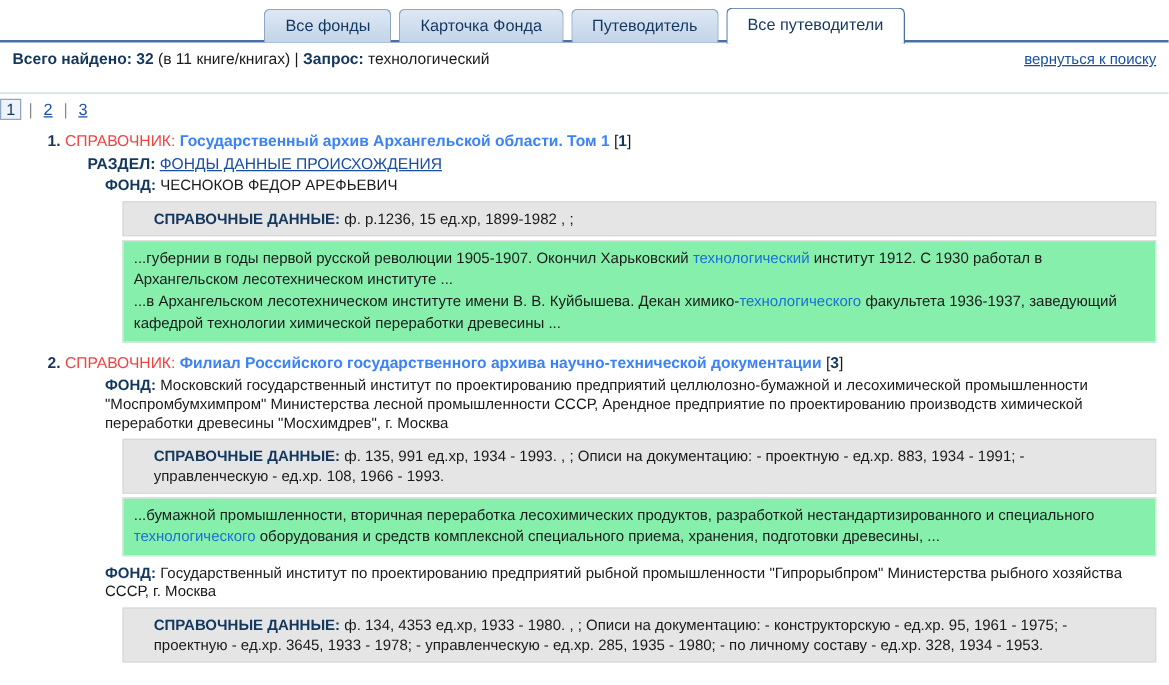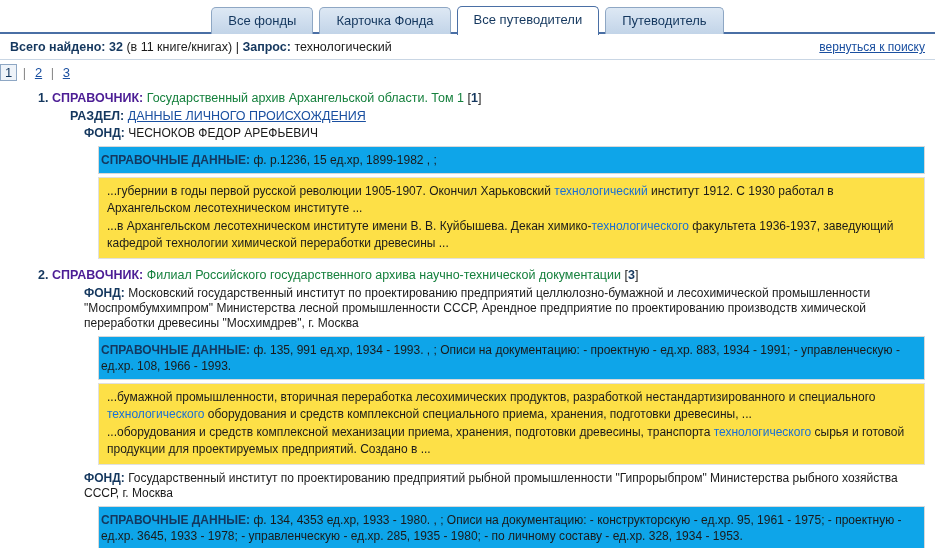--- a/index.html
+++ b/index.html
@@ -44,21 +44,21 @@
     border-color: #4a6fa5;
     color: #14375e;
     top: 3px;
     padding-bottom: 7px;
   }
 
   
   .summary {
     display: flex;
     align-items: flex-end;
-    padding: 6px 10px 5px 10px;
+    padding: 6px 10px 20px 10px;
     font-size: 12.5px;
     color: #14375e;
     border-bottom: 1px solid #c9d6e4;
   }
   .summary .left { flex: 1; }
   .summary b { font-weight: bold; }
   .summary .qval { color: #1a1a1a; font-weight: normal; }
   .summary .right a {
     color: #1a4fa0;
     text-decoration: underline;
@@ -85,67 +85,67 @@
 
   
   .results { padding: 0 0 0 0; }
   .result { padding: 2px 10px 0 10px; }
   .res-head {
     font-size: 12.5px;
     color: #14375e;
     padding: 3px 0 2px 28px;
   }
   .res-head .num { color: #14375e; font-weight: bold; }
-  .res-head .lbl { color: #4c1d95; font-weight: bold; }
-  .res-head .title { color: #15803d; font-weight: normal; }
+  .res-head .lbl { color: #ef4444; font-weight: normal; }
+  .res-head .title { color: #3b82f6; font-weight: bold; }
   .res-head .cnt { color: #1a1a1a; font-weight: normal; }
 
   .indent { margin-left: 60px; }
 
   .razdel { padding: 2px 0 1px 0; font-size: 12.5px; }
   .razdel .k { color: #14375e; font-weight: bold; text-align: center; }
   .razdel .v { color: #1a4fa0; text-decoration: underline; cursor: pointer; }
 
   .fond { padding: 2px 0 1px 14px; font-size: 12px; line-height: 15px; }
   .fond .k { color: #14375e; font-weight: bold; margin-top: 28px; }
   .fond .v { color: #1a1a1a; }
 
   .card {
     margin: 4px 0 3px 28px;
     border: 1px solid #d8d8d8;
-    background: #0ea5e9;
-    padding: 5px 2px;
+    background: #e5e5e5;
+    padding: 5px 24px;
     font-size: 12px;
     line-height: 16px;
   }
   .card .k { color: #14375e; font-weight: bold; }
   .card .v { color: #1a1a1a; }
 
   .snippets {
     margin: 3px 0 4px 28px;
     border: 1px solid #e0e0e0;
-    background: #fde047;
+    background: #86efac;
     padding: 5px 8px;
     font-size: 12px;
     line-height: 17px;
     color: #1a1a1a;
   }
   .snippets p { margin: 0 0 1px 0; }
   .hl { color: #1a6fd4; }
 </style>
 </head>
 <body>
 
 <div class="page">
 
   <div class="tabbar">
     <div class="tab">Все фонды</div>
     <div class="tab">Карточка Фонда</div>
+    <div class="tab">Путеводитель</div>
     <div class="tab active">Все путеводители</div>
-    <div class="tab">Путеводитель</div>
   </div>
 
   <div class="summary">
     <div class="left">
       <b>Всего найдено:</b>
       <b>32</b>
       <span class="qval">(в 11 книге/книгах)</span>
       <span class="qval">|</span>
       <b>Запрос:</b>
       <span class="qval">технологический</span>
@@ -168,21 +168,21 @@
     <div class="result">
       <div class="res-head">
         <span class="num">1.</span>
         <span class="lbl">СПРАВОЧНИК:</span>
         <span class="title">Государственный архив Архангельской области. Том 1</span>
         <span class="cnt">[</span><b>1</b><span class="cnt">]</span>
       </div>
       <div class="indent">
         <div class="razdel">
           <span class="k">РАЗДЕЛ:</span>
-          <span class="v">ДАННЫЕ ЛИЧНОГО ПРОИСХОЖДЕНИЯ</span>
+          <span class="v">ФОНДЫ ДАННЫЕ ПРОИСХОЖДЕНИЯ</span>
         </div>
         <div class="fond">
           <span class="k">ФОНД:</span>
           <span class="v">ЧЕСНОКОВ ФЕДОР АРЕФЬЕВИЧ</span>
         </div>
         <div class="card">
           <span class="k">СПРАВОЧНЫЕ ДАННЫЕ:</span>
           <span class="v">ф. р.1236, 15 ед.хр, 1899-1982 , ;</span>
         </div>
         <div class="snippets">
@@ -209,23 +209,20 @@
           <span class="v">Московский государственный институт по проектированию предприятий целлюлозно-бумажной и лесохимической промышленности "Моспромбумхимпром" Министерства лесной промышленности СССР, Арендное предприятие по проектированию производств химической переработки древесины "Мосхимдрев", г. Москва</span>
         </div>
         <div class="card">
           <span class="k">СПРАВОЧНЫЕ ДАННЫЕ:</span>
           <span class="v">ф. 135, 991 ед.хр, 1934 - 1993. , ; Описи на документацию: - проектную - ед.хр. 883, 1934 - 1991; - управленческую - ед.хр. 108, 1966 - 1993.</span>
         </div>
         <div class="snippets">
           <p>
             <span>...бумажной промышленности, вторичная переработка лесохимических продуктов, разработкой нестандартизированного и специального </span><span class="hl">технологического</span><span> оборудования и средств комплексной специального приема, хранения, подготовки древесины, ...</span>
           </p>
-          <p>
-            <span>...оборудования и средств комплексной механизации приема, хранения, подготовки древесины, транспорта </span><span class="hl">технологического</span><span> сырья и готовой продукции для проектируемых предприятий. Создано в ...</span>
-          </p>
         </div>
         <div class="fond">
           <span class="k">ФОНД:</span>
           <span class="v">Государственный институт по проектированию предприятий рыбной промышленности "Гипрорыбпром" Министерства рыбного хозяйства СССР, г. Москва</span>
         </div>
         <div class="card">
           <span class="k">СПРАВОЧНЫЕ ДАННЫЕ:</span>
           <span class="v">ф. 134, 4353 ед.хр, 1933 - 1980. , ; Описи на документацию: - конструкторскую - ед.хр. 95, 1961 - 1975; - проектную - ед.хр. 3645, 1933 - 1978; - управленческую - ед.хр. 285, 1935 - 1980; - по личному составу - ед.хр. 328, 1934 - 1953.</span>
         </div>
       </div>

